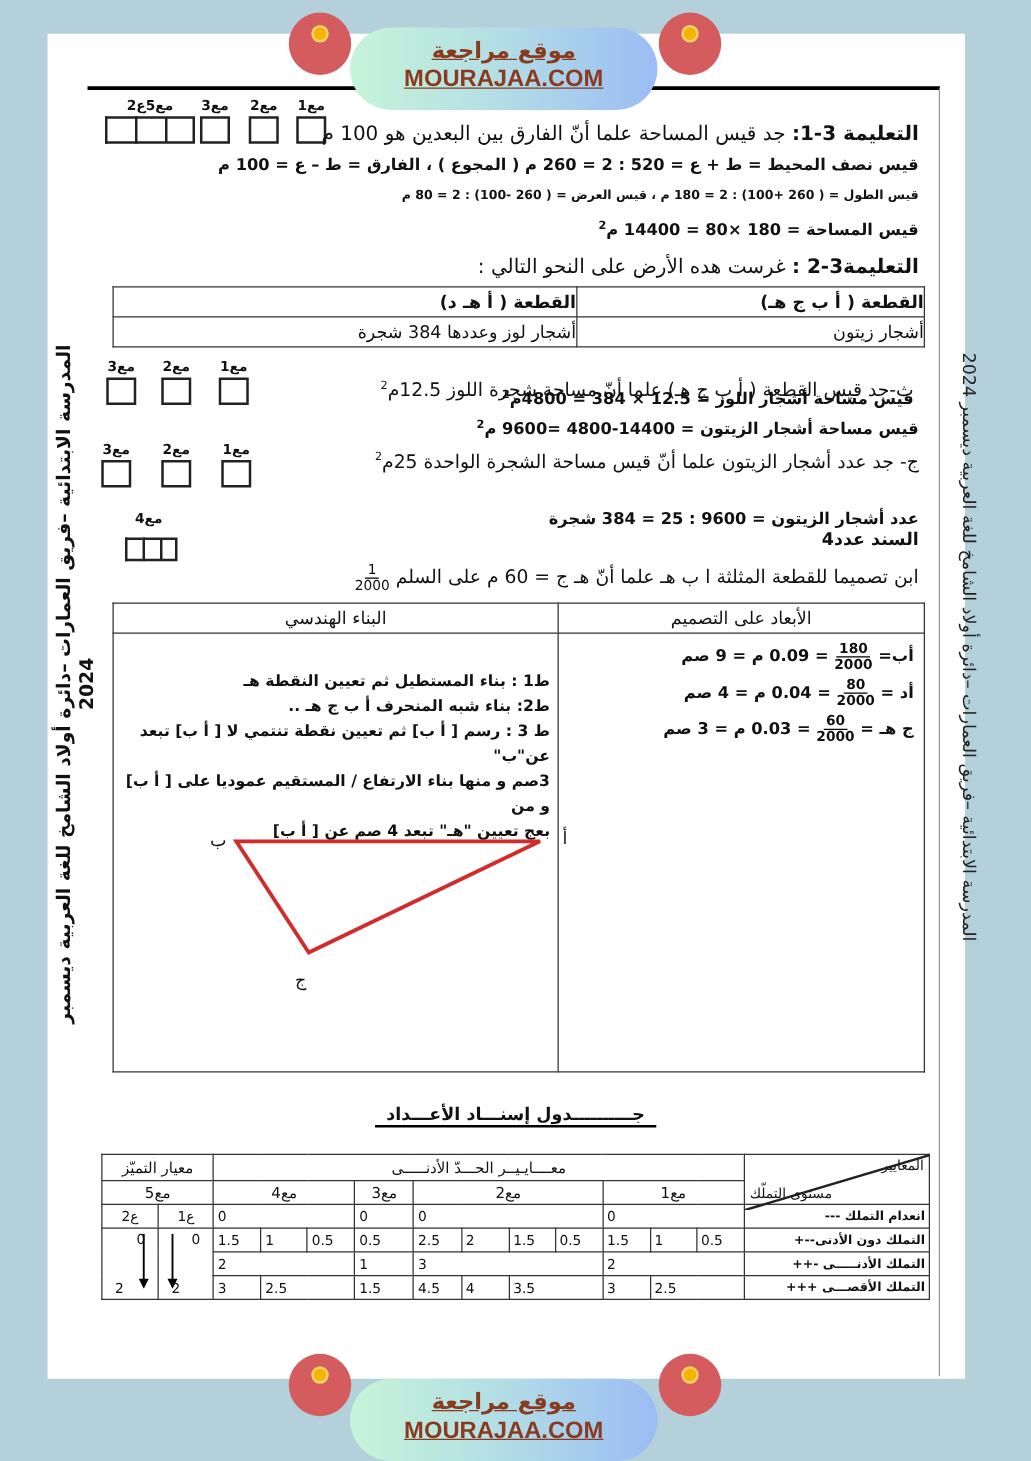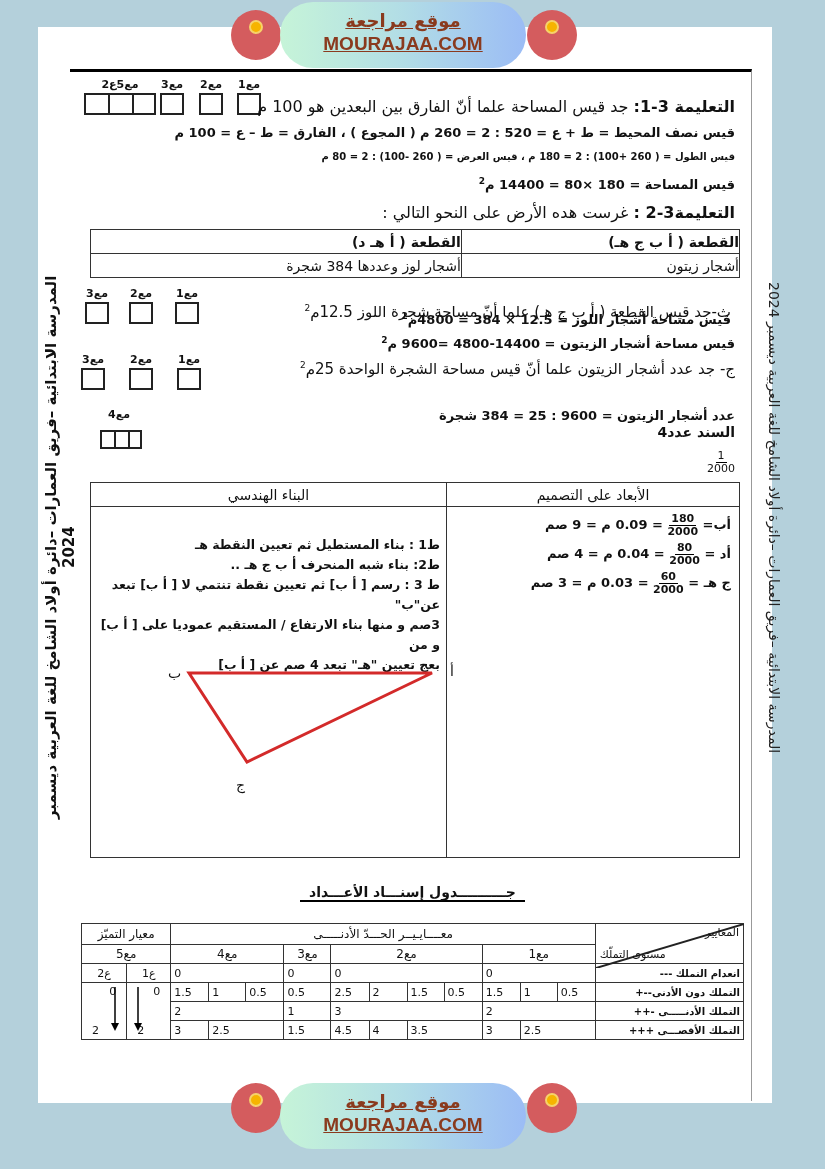--- a/index.html
+++ b/index.html
@@ -28,21 +28,21 @@
   .side-right {
     position: absolute; left: 752px; top: 245px; width: 30px; height: 545px;
     writing-mode: vertical-rl;
     font-size: 14px; text-align: center; direction: rtl; color: #222;
   }
   
   .banner {
     position: absolute; left: 280px; width: 246px; height: 66px;
     border-radius: 33px;
     background: linear-gradient(90deg, #c6f4d8 0%, #b2dde6 50%, #9bbcf5 100%);
-    text-align: center; color: #8a3a1e; font-weight: bold;
+    text-align: center; color: #8a3a1e; font-weight: bold; margin-top: 20px;
   }
   .banner .ar { font-size: 18px; text-decoration: underline; margin-top: 8px; display: block; direction: rtl; }
   .banner .en { font-size: 19px; text-decoration: underline; display: block; margin-top: 2px; font-family: "Liberation Sans", sans-serif; }
   .banner.top { top: 2px; }
   .banner.bottom { top: 1083px; }
   .logo-circle {
     position: absolute; width: 50px; height: 50px; border-radius: 50%;
     background: #d45c5e; text-align: center; color: #fff; font-size: 6px;
   }
   .logo-circle .dot {
@@ -183,20 +183,21 @@
 <div class="line b" style="right:90px;top:424px;font-size:14px;">السند عدد4</div>
 <div class="score-group" style="left:100px;top:408px;">
   <span class="score-label" style="text-align:left;padding-left:8px;">مع4</span>
   <div class="sbox-row" style="margin-top:7px;">
     <span class="sbox" style="width:14px;height:19px;"></span>
     <span class="sbox" style="width:14px;height:19px;"></span>
     <span class="sbox" style="width:14px;height:19px;"></span>
   </div>
 </div>
 <div class="line" style="right:90px;top:450px;font-size:15px;">
+  <span>ابن تصميما للقطعة المثلثة ا ب هـ علما أنّ هـ ج = 60 م على السلم</span>
   <span class="frac">
     <span class="num">1</span>
     <span>2000</span>
   </span>
 </div>
 
 <table class="t2">
   <tbody>
       <tr style="height:24px;">
     <td style="width:293px;text-align:center;vertical-align:middle;">الأبعاد على التصميم</td>

